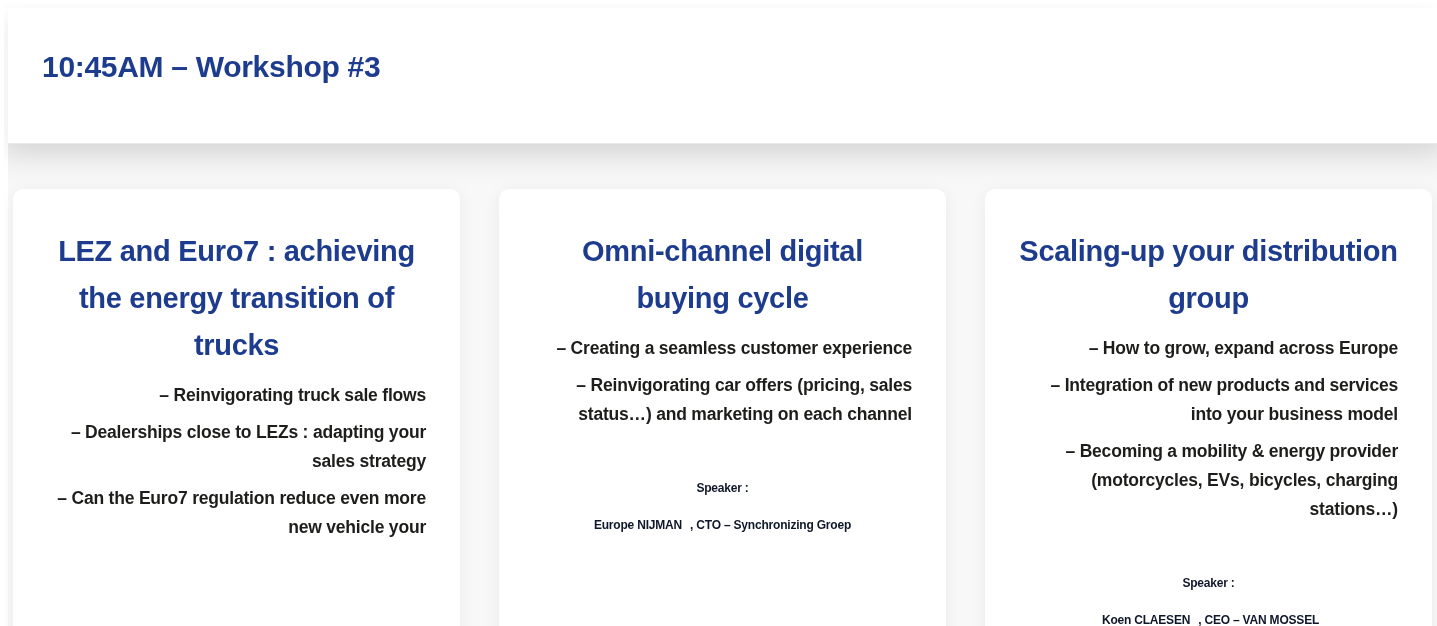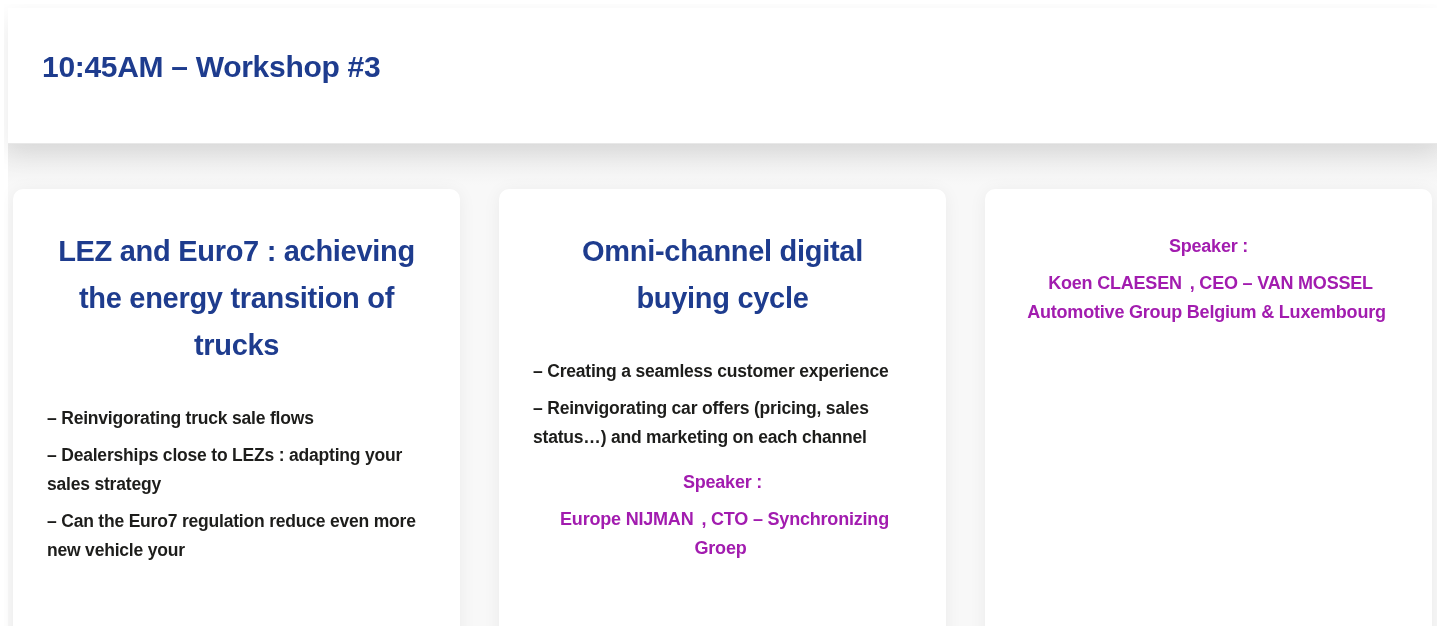--- a/index.html
+++ b/index.html
@@ -46,39 +46,39 @@
   .card-title {
     color: #1e3c8e;
     font-size: 29px;
     font-weight: 700;
     letter-spacing: -0.3px;
     line-height: 47px;
     text-align: center;
     white-space: pre-line;
   }
   .topics {
-    margin-top: 23px;
     list-style: none;
-    text-align: left;
+    text-align: right;
   }
   .topics li {
     font-size: 17.5px;
     line-height: 29px;
     font-weight: 700;
     letter-spacing: -0.2px;
     color: #1d1d1b;
     white-space: pre-line;
   }
   .speaker {
+    margin-top: 29px;
     text-align: center;
-    font-size: 18px;
+    font-size: 12px;
     line-height: 29px;
     font-weight: 700;
     letter-spacing: -0.2px;
-    color: #a21caf;
+    color: #0f172a;
   }
   .speaker .line { white-space: pre-line; }
   .speaker .name { font-weight: 900; }
 </style>
 </head>
 <body>
 
 <header class="header">
   <h1>10:45AM – Workshop #3</h1>
 </header>
@@ -107,20 +107,30 @@
         <li>– Reinvigorating car offers (pricing, sales
 status…) and marketing on each channel</li>
       </ul>
       <div class="speaker">
         <div class="line">Speaker :</div>
         <div class="line"><span class="name">Europe NIJMAN</span><span>, CTO – Synchronizing Groep</span></div>
       </div>
     </article>
 
     <article class="card">
+      <h2 class="card-title">Scaling-up your distribution
+group</h2>
+      <ul class="topics">
+        <li>– How to grow, expand across Europe</li>
+        <li>– Integration of new products and services
+into your business model</li>
+        <li>– Becoming a mobility &amp; energy provider
+(motorcycles, EVs, bicycles, charging
+stations…)</li>
+      </ul>
       <div class="speaker">
         <div class="line">Speaker :</div>
         <div class="line"><span class="name">Koen CLAESEN</span><span>, CEO – VAN MOSSEL
 Automotive Group Belgium &amp; Luxembourg</span></div>
       </div>
     </article>
 
   </div>
 </main>
 

